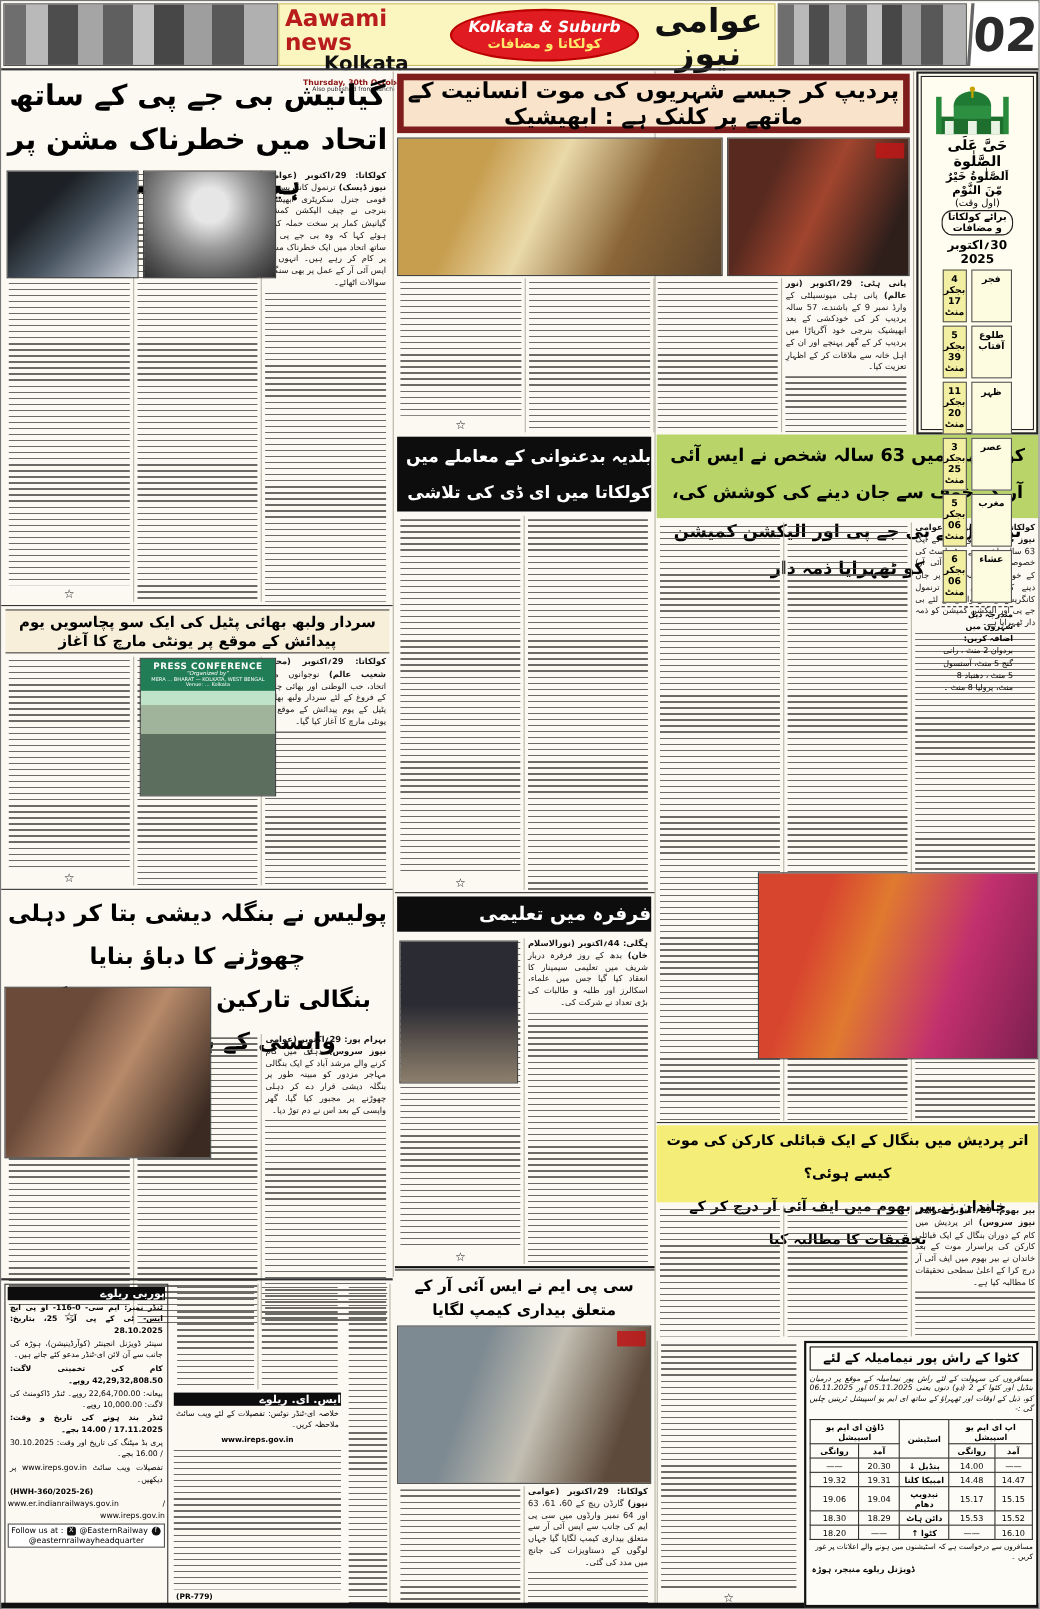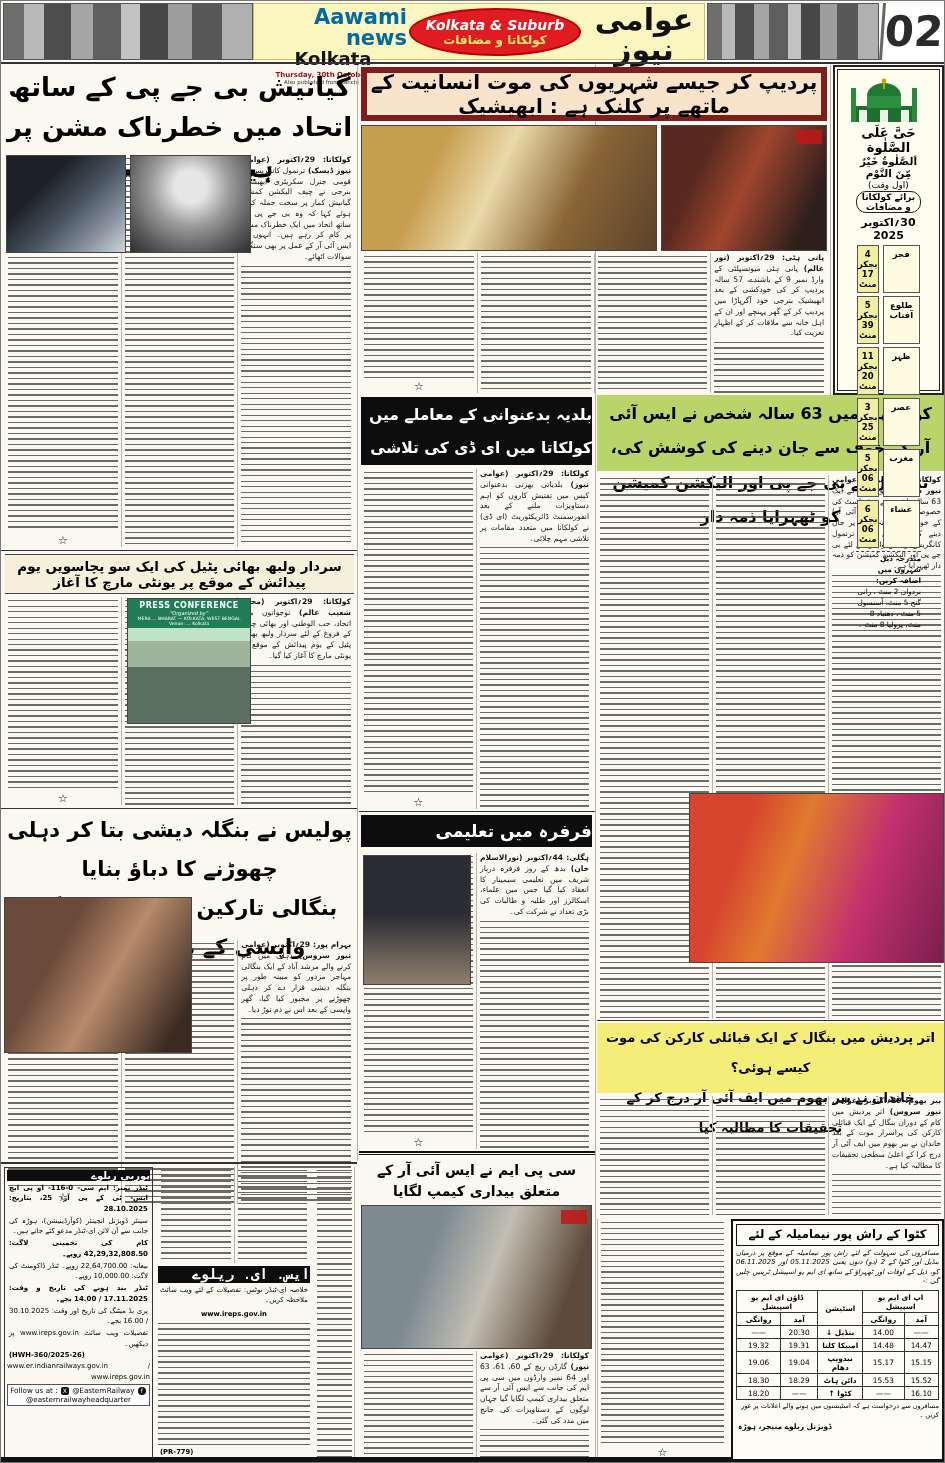--- a/index.html
+++ b/index.html
@@ -6,21 +6,21 @@
   #page{position:relative;width:945px;height:1463px;margin:0 auto;background:#fbf9f2;
         font-family:"DejaVu Sans",sans-serif;overflow:hidden;border:1px solid #777;box-sizing:border-box;}
   .abs{position:absolute;box-sizing:border-box;}
   .ur{direction:rtl;}
   
   .strip{background:
       linear-gradient(90deg,#6e6e6e 0 8%,#b9b9b9 8% 16%,#4d4d4d 16% 27%,#a5a5a5 27% 36%,
       #5f5f5f 36% 47%,#c2c2c2 47% 55%,#474747 55% 66%,#9e9e9e 66% 76%,#585858 76% 88%,#b0b0b0 88% 100%);
       border:1px solid #555;}
   .yellowband{background:#fbf5c0;border:1px solid #c9bd6a;}
-  .logo1{font-size:21px;font-weight:bold;color:#0369a1;line-height:1;text-align:right;}
+  .logo1{font-size:21px;font-weight:bold;color:#b91c1c;line-height:1;text-align:left;}
   .logo2{font-size:18px;font-weight:bold;color:#111;line-height:1.1;text-align:center;}
   .dateen{font-size:7px;font-weight:bold;color:#8d1313;text-align:center;margin-top:2px;}
   .pub{font-size:5.5px;color:#333;text-align:center;}
   .badge{background:#e01b22;border-radius:50%;color:#fff;display:flex;flex-direction:column;
          align-items:center;justify-content:center;border:2px solid #b00;}
   .badge .en{font-size:14px;font-weight:bold;font-style:italic;}
   .badge .urt{font-size:12px;font-weight:bold;color:#ffe96a;}
   .mast-ur{font-size:30px;font-weight:bold;color:#111;text-align:center;line-height:1;}
   .mast-city{font-size:8px;font-weight:bold;border:1px solid #222;padding:0 4px;display:inline-block;}
   .mast-date{font-size:8px;color:#111;text-align:center;}
@@ -212,21 +212,21 @@
   </div>
   <div class="abs" style="left:157px;top:1166px;width:152px;height:292px;display:flex;flex-direction:column;">
     <div class="cols" style="height:96px;">
         <div class="c">
           <div class="fill"></div>
         </div>
         <div class="c">
           <div class="fill"></div>
         </div>
       </div>
-    <div class="blackbar" style="font-size:14px;letter-spacing:2px;margin-top:3px;font-family:Liberation Mono, monospace;">ایس. ای. ریلوے</div>
+    <div class="blackbar" style="font-size:10px;letter-spacing:2px;margin-top:3px;">ایس. ای. ریلوے</div>
     <div class="tender" style="flex:1;display:flex;flex-direction:column;">
       <p>خلاصہ ای-ٹنڈر نوٹس: تفصیلات کے لئے ویب سائٹ ملاحظہ کریں۔</p>
       <p class="web">www.ireps.gov.in</p>
       <div class="fill"></div>
       <div class="tref">(PR-779)</div>
     </div>
   </div>
   <div class="abs" style="left:314px;top:1166px;width:40px;height:292px;display:flex;flex-direction:column;border-right:1px solid #b8b4a6;padding:0 2px;box-sizing:border-box;">
     <div class="fill"></div>
   </div>
@@ -249,21 +249,20 @@
       </div>
   </div>
   <div class="photo ph-c" style="left:360px;top:124px;width:296px;height:126px;"></div>
   <div class="photo ph-d" style="left:660px;top:124px;width:166px;height:126px;">
       <div class="redflag"></div>
     </div>
 
   <div class="abs hl ur blackbar" style="left:360px;top:396px;width:231px;height:68px;font-size:15.5px;line-height:2.1;padding-top:2px;">بلدیہ بدعنوانی کے معاملے میں کولکاتا میں ای ڈی کی تلاشی</div>
   <div class="abs cols" style="left:360px;top:468px;width:231px;height:340px;">
     <div class="c">
-        <p class="ex ur"><b>کولکاتا: 29؍اکتوبر (عوامی نیوز)</b><span>بلدیاتی بھرتی بدعنوانی کیس میں تفتیش کاروں کو اہم دستاویزات ملنے کے بعد انفورسمنٹ ڈائریکٹوریٹ (ای ڈی) نے کولکاتا میں متعدد مقامات پر تلاشی مہم چلائی۔</span></p>
         <div class="fill"></div>
       </div>
     <div class="c">
         <div class="fill"></div>
         <div class="star">☆</div>
       </div>
   </div>
 
   <div class="abs hr" style="left:358px;top:810px;width:236px;height:1px;"></div>
   <div class="abs hl ur blackbar" style="left:360px;top:814px;width:231px;height:32px;font-size:17px;line-height:32px;padding-left:31px;">فرفرہ میں تعلیمی سیمینار</div>

